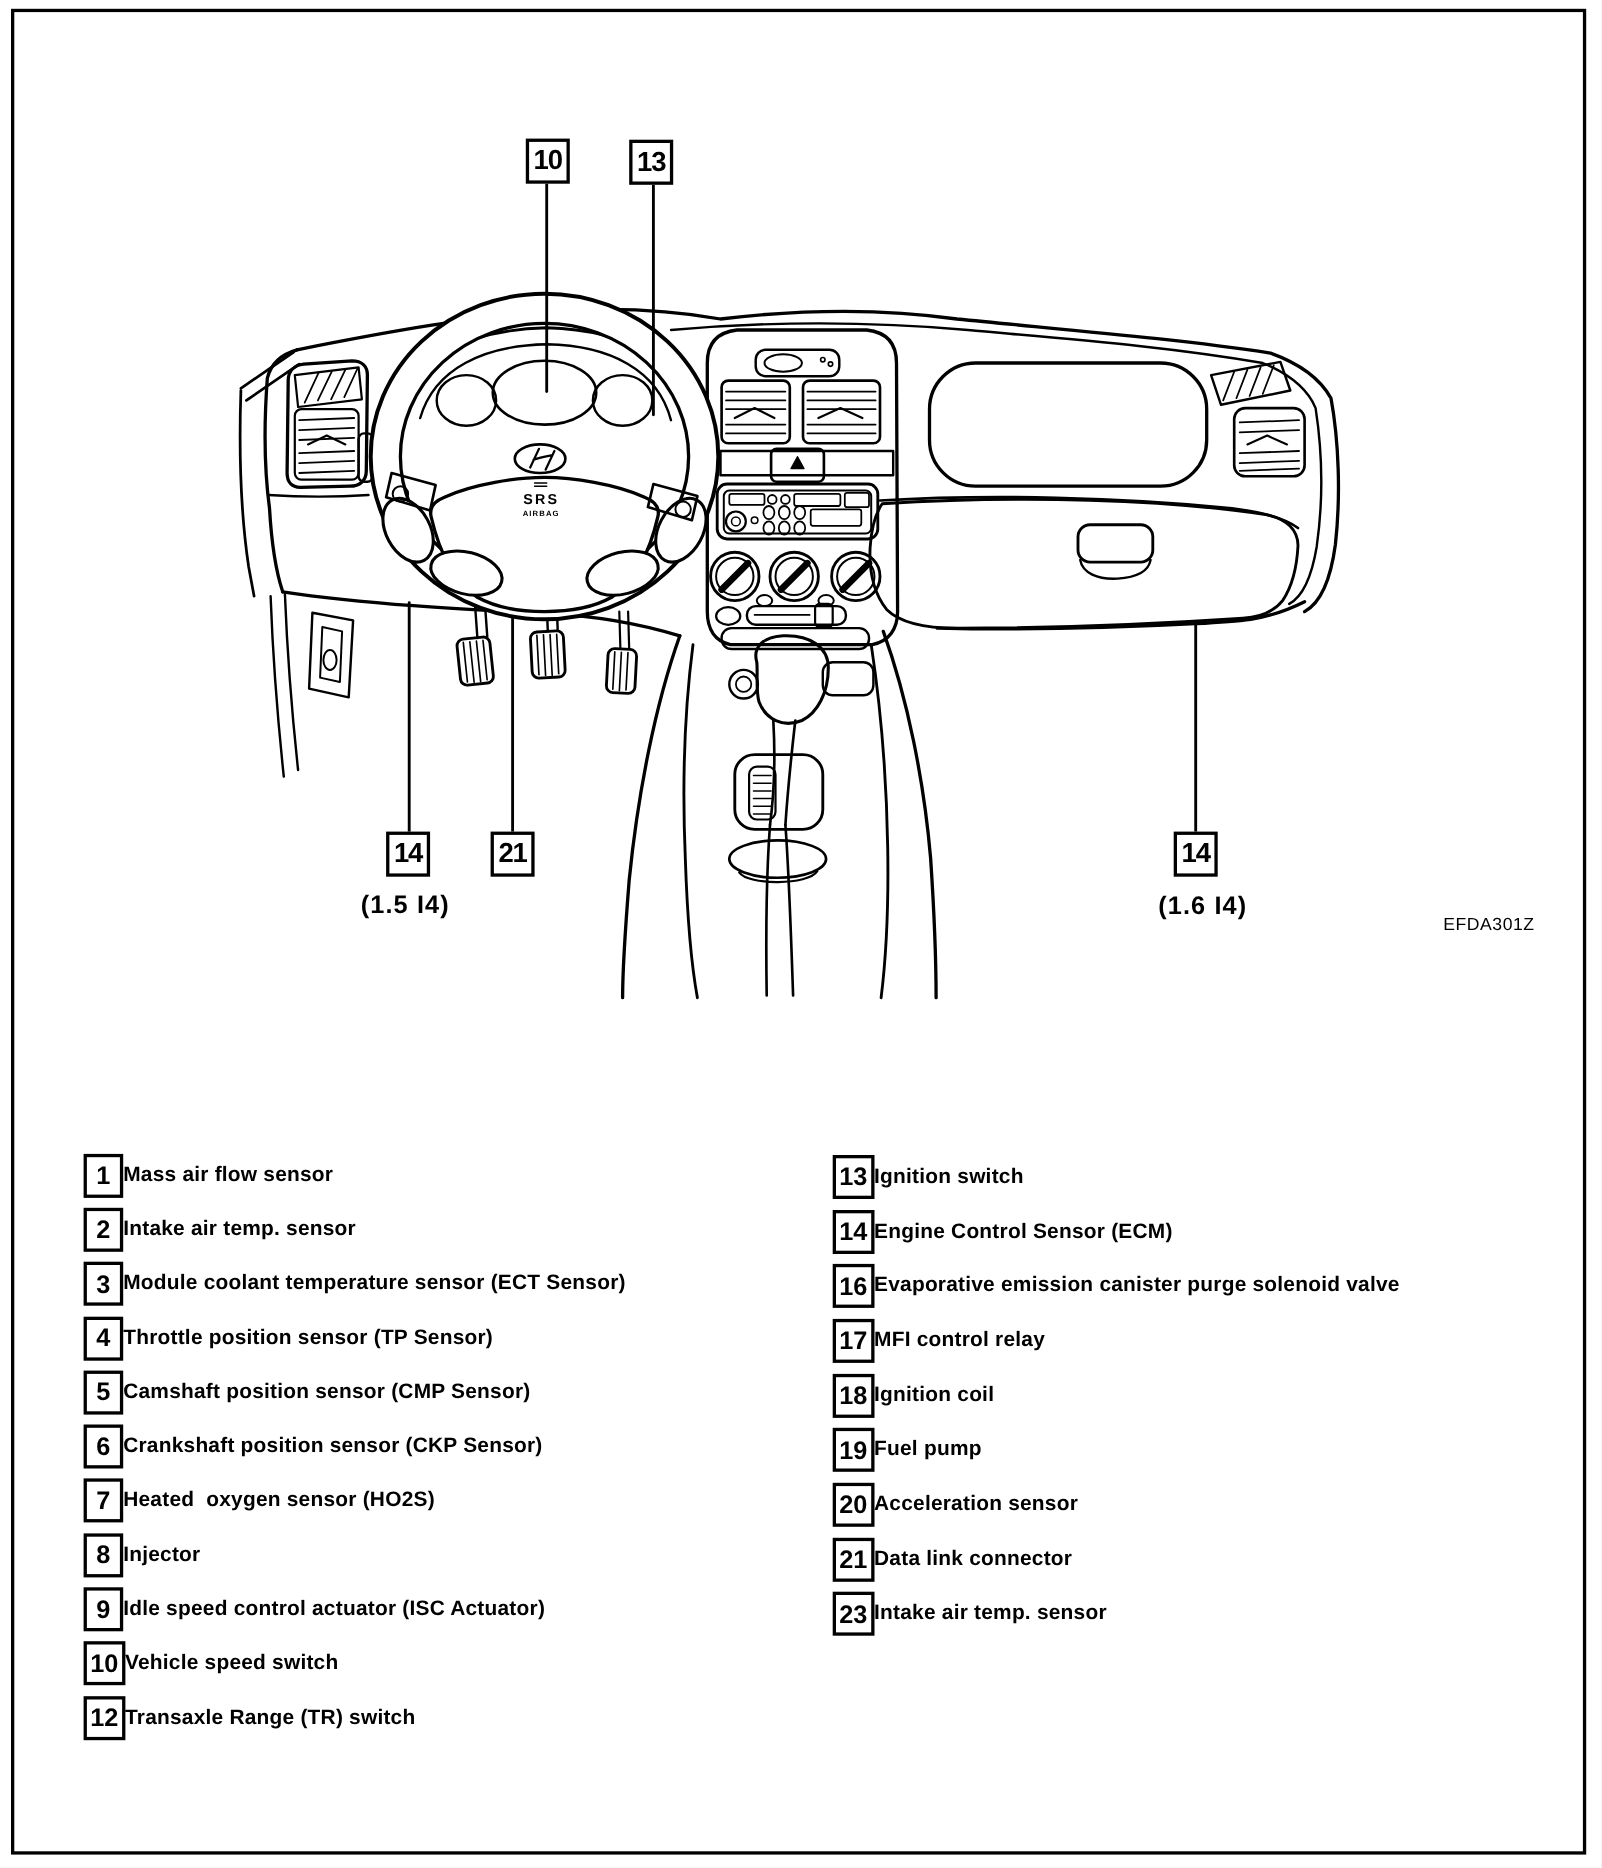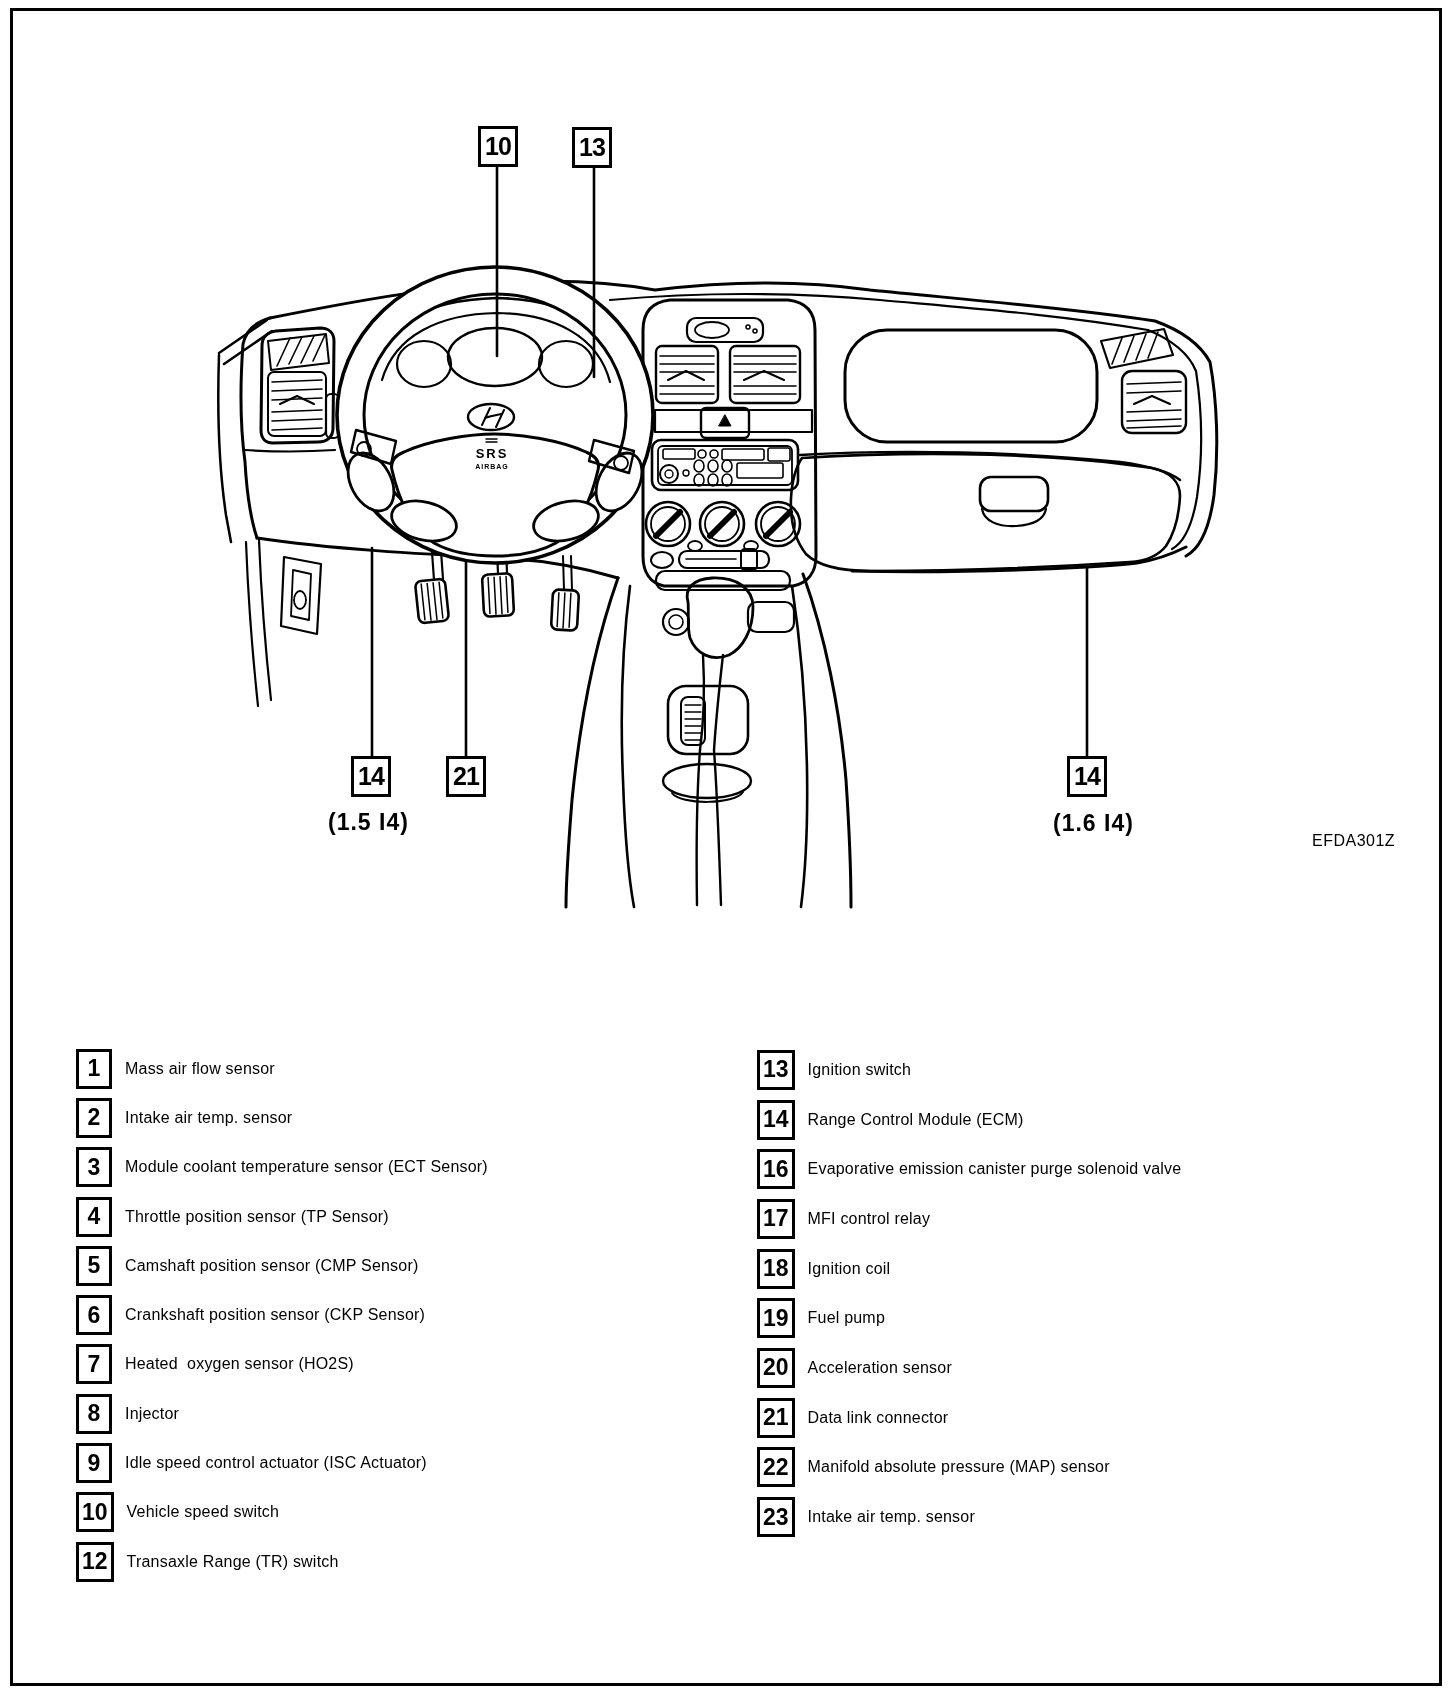--- a/index.html
+++ b/index.html
@@ -16,21 +16,21 @@
   #caption-right{left:1053px;top:810px;}
   .figcode{position:absolute;left:1312px;top:832px;font-size:16px;letter-spacing:0.5px;}
   .legend-column{position:absolute;}
   #legend-left{left:76px;top:1044px;}
   #legend-right{left:757px;top:1045px;}
   .legend-row{display:flex;align-items:center;height:49.3px;}
   #legend-right .legend-row{height:49.7px;}
   .numbox{display:inline-flex;align-items:center;justify-content:center;min-width:36px;
           height:40px;padding:0 3px;border:3px solid #000;box-sizing:border-box;
           font-weight:bold;font-size:23px;background:#fff;flex:none;}
-  .leglabel{margin-left:13px;font-size:16px;font-weight:400;white-space:pre;
+  .leglabel{font-size:19px;font-weight:700;white-space:pre;
             letter-spacing:0.2px;}
 </style>
 </head>
 <body>
 
 <div class="page">
   <div class="frame"></div>
 
   <svg class="art" width="1456" height="1698" viewBox="0 0 1456 1698">
     <defs>
@@ -288,21 +288,21 @@
         <span class="leglabel">Transaxle Range (TR) switch</span>
       </div>
     </div>
   <div class="legend-column" id="legend-right">
       <div class="legend-row">
         <span class="numbox">13</span>
         <span class="leglabel">Ignition switch</span>
       </div>
       <div class="legend-row">
         <span class="numbox">14</span>
-        <span class="leglabel">Range Control Module (ECM)</span>
+        <span class="leglabel">Engine Control Sensor (ECM)</span>
       </div>
       <div class="legend-row">
         <span class="numbox">16</span>
         <span class="leglabel">Evaporative emission canister purge solenoid valve</span>
       </div>
       <div class="legend-row">
         <span class="numbox">17</span>
         <span class="leglabel">MFI control relay</span>
       </div>
       <div class="legend-row">
@@ -315,21 +315,17 @@
       </div>
       <div class="legend-row">
         <span class="numbox">20</span>
         <span class="leglabel">Acceleration sensor</span>
       </div>
       <div class="legend-row">
         <span class="numbox">21</span>
         <span class="leglabel">Data link connector</span>
       </div>
       <div class="legend-row">
-        <span class="numbox">22</span>
-        <span class="leglabel">Manifold absolute pressure (MAP) sensor</span>
-      </div>
-      <div class="legend-row">
         <span class="numbox">23</span>
         <span class="leglabel">Intake air temp. sensor</span>
       </div>
     </div>
 </div>
 
 </body></html>

